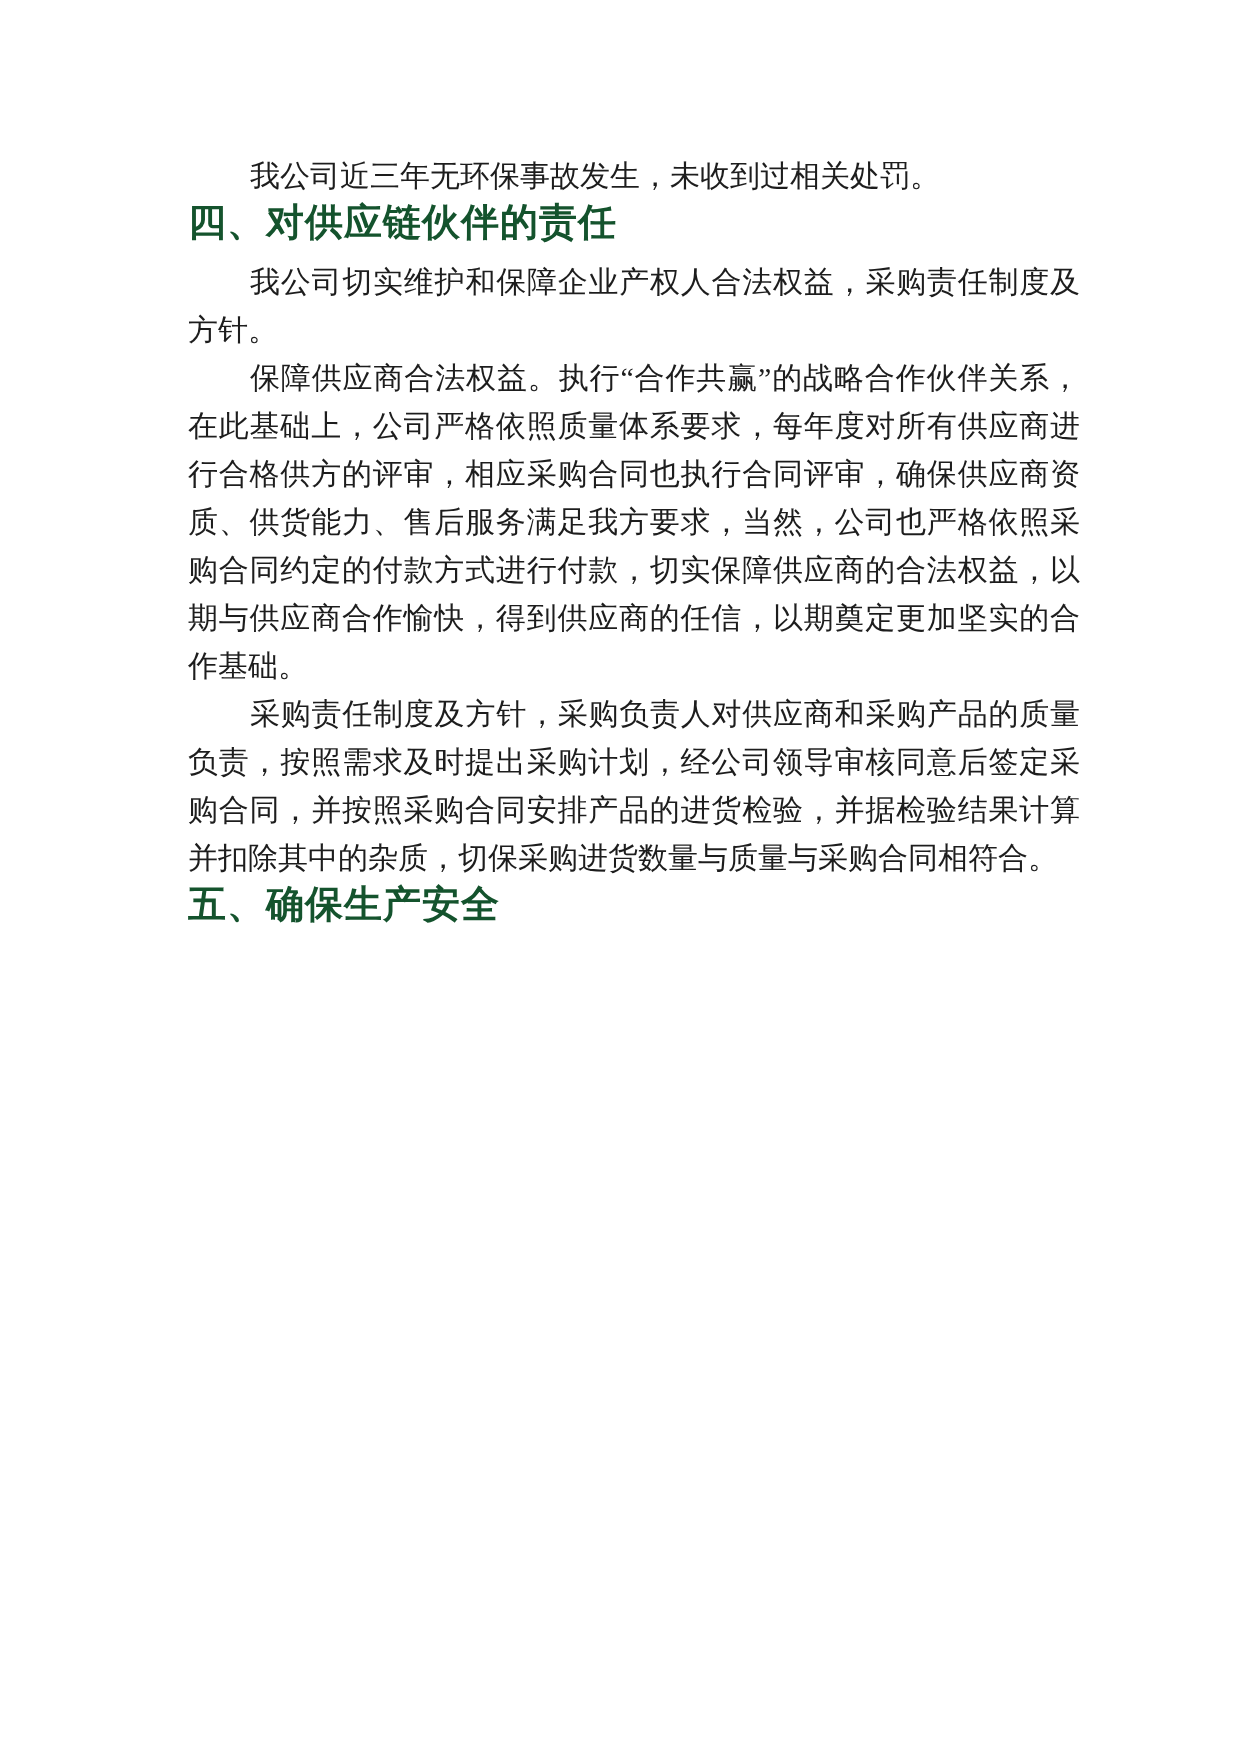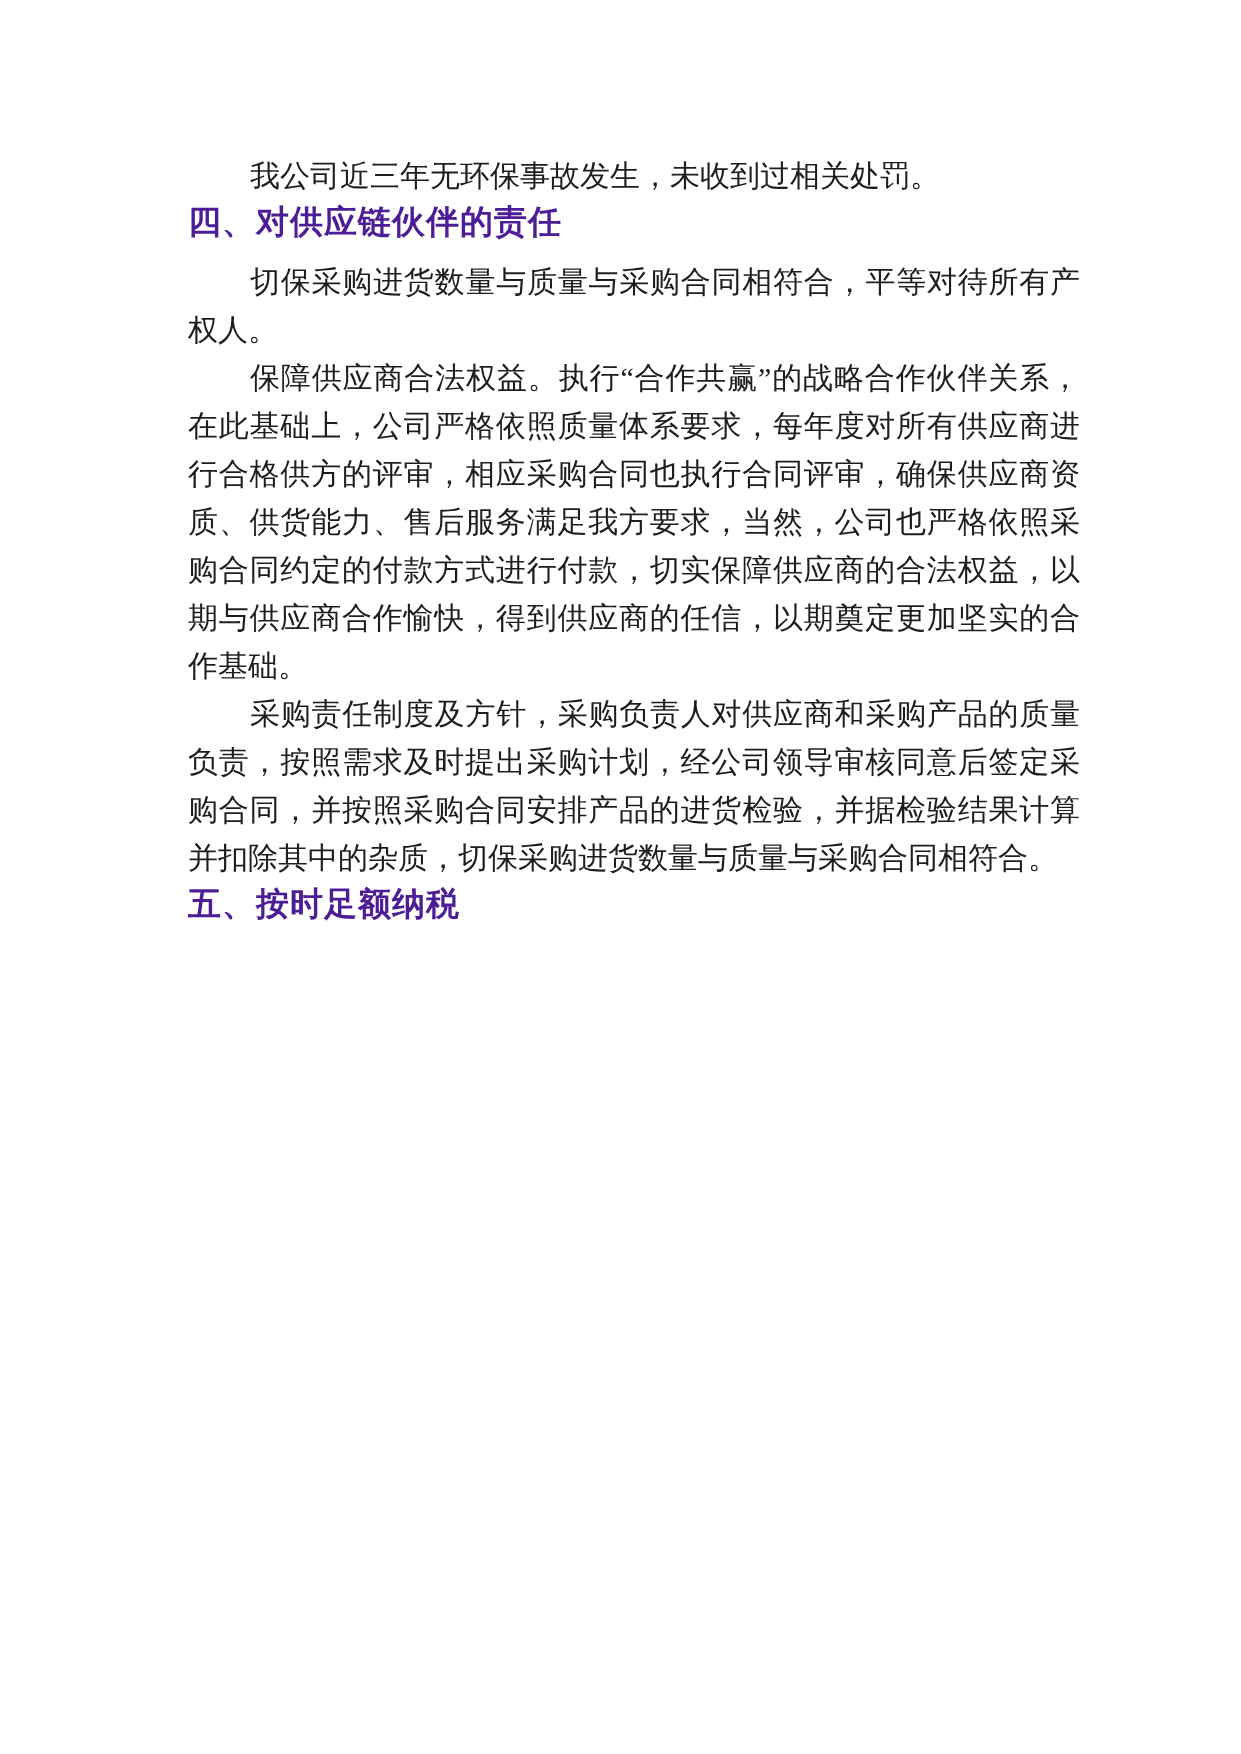--- a/index.html
+++ b/index.html
@@ -24,37 +24,37 @@
     font-size: 30px;
     line-height: 48px;
     text-align: justify;
     text-justify: inter-character;
     text-indent: 62px;
     word-break: break-all;
   }
   .section-heading {
     font-family: "Liberation Sans", "DejaVu Sans", sans-serif;
     font-weight: bold;
-    font-size: 33px;
+    font-size: 38px;
     line-height: 44px;
-    color: #4c1d95;
+    color: #14532d;
     margin: 0 0 14px 0;
     letter-spacing: 1px;
   }
 </style>
 </head>
 <body>
 
 <main class="page">
   <p class="body-para">我公司近三年无环保事故发生，未收到过相关处罚。</p>
 
   <h2 class="section-heading">四、对供应链伙伴的责任</h2>
 
-  <p class="body-para">切保采购进货数量与质量与采购合同相符合，平等对待所有产权人。</p>
+  <p class="body-para">我公司切实维护和保障企业产权人合法权益，采购责任制度及方针。</p>
 
   <p class="body-para">保障供应商合法权益。执行“合作共赢”的战略合作伙伴关系，在此基础上，公司严格依照质量体系要求，每年度对所有供应商进行合格供方的评审，相应采购合同也执行合同评审，确保供应商资质、供货能力、售后服务满足我方要求，当然，公司也严格依照采购合同约定的付款方式进行付款，切实保障供应商的合法权益，以期与供应商合作愉快，得到供应商的任信，以期奠定更加坚实的合作基础。</p>
 
   <p class="body-para">采购责任制度及方针，采购负责人对供应商和采购产品的质量负责，按照需求及时提出采购计划，经公司领导审核同意后签定采购合同，并按照采购合同安排产品的进货检验，并据检验结果计算并扣除其中的杂质，切保采购进货数量与质量与采购合同相符合。</p>
 
-  <h2 class="section-heading">五、按时足额纳税</h2>
+  <h2 class="section-heading">五、确保生产安全</h2>
 
 
 </main>
 
 </body></html>

